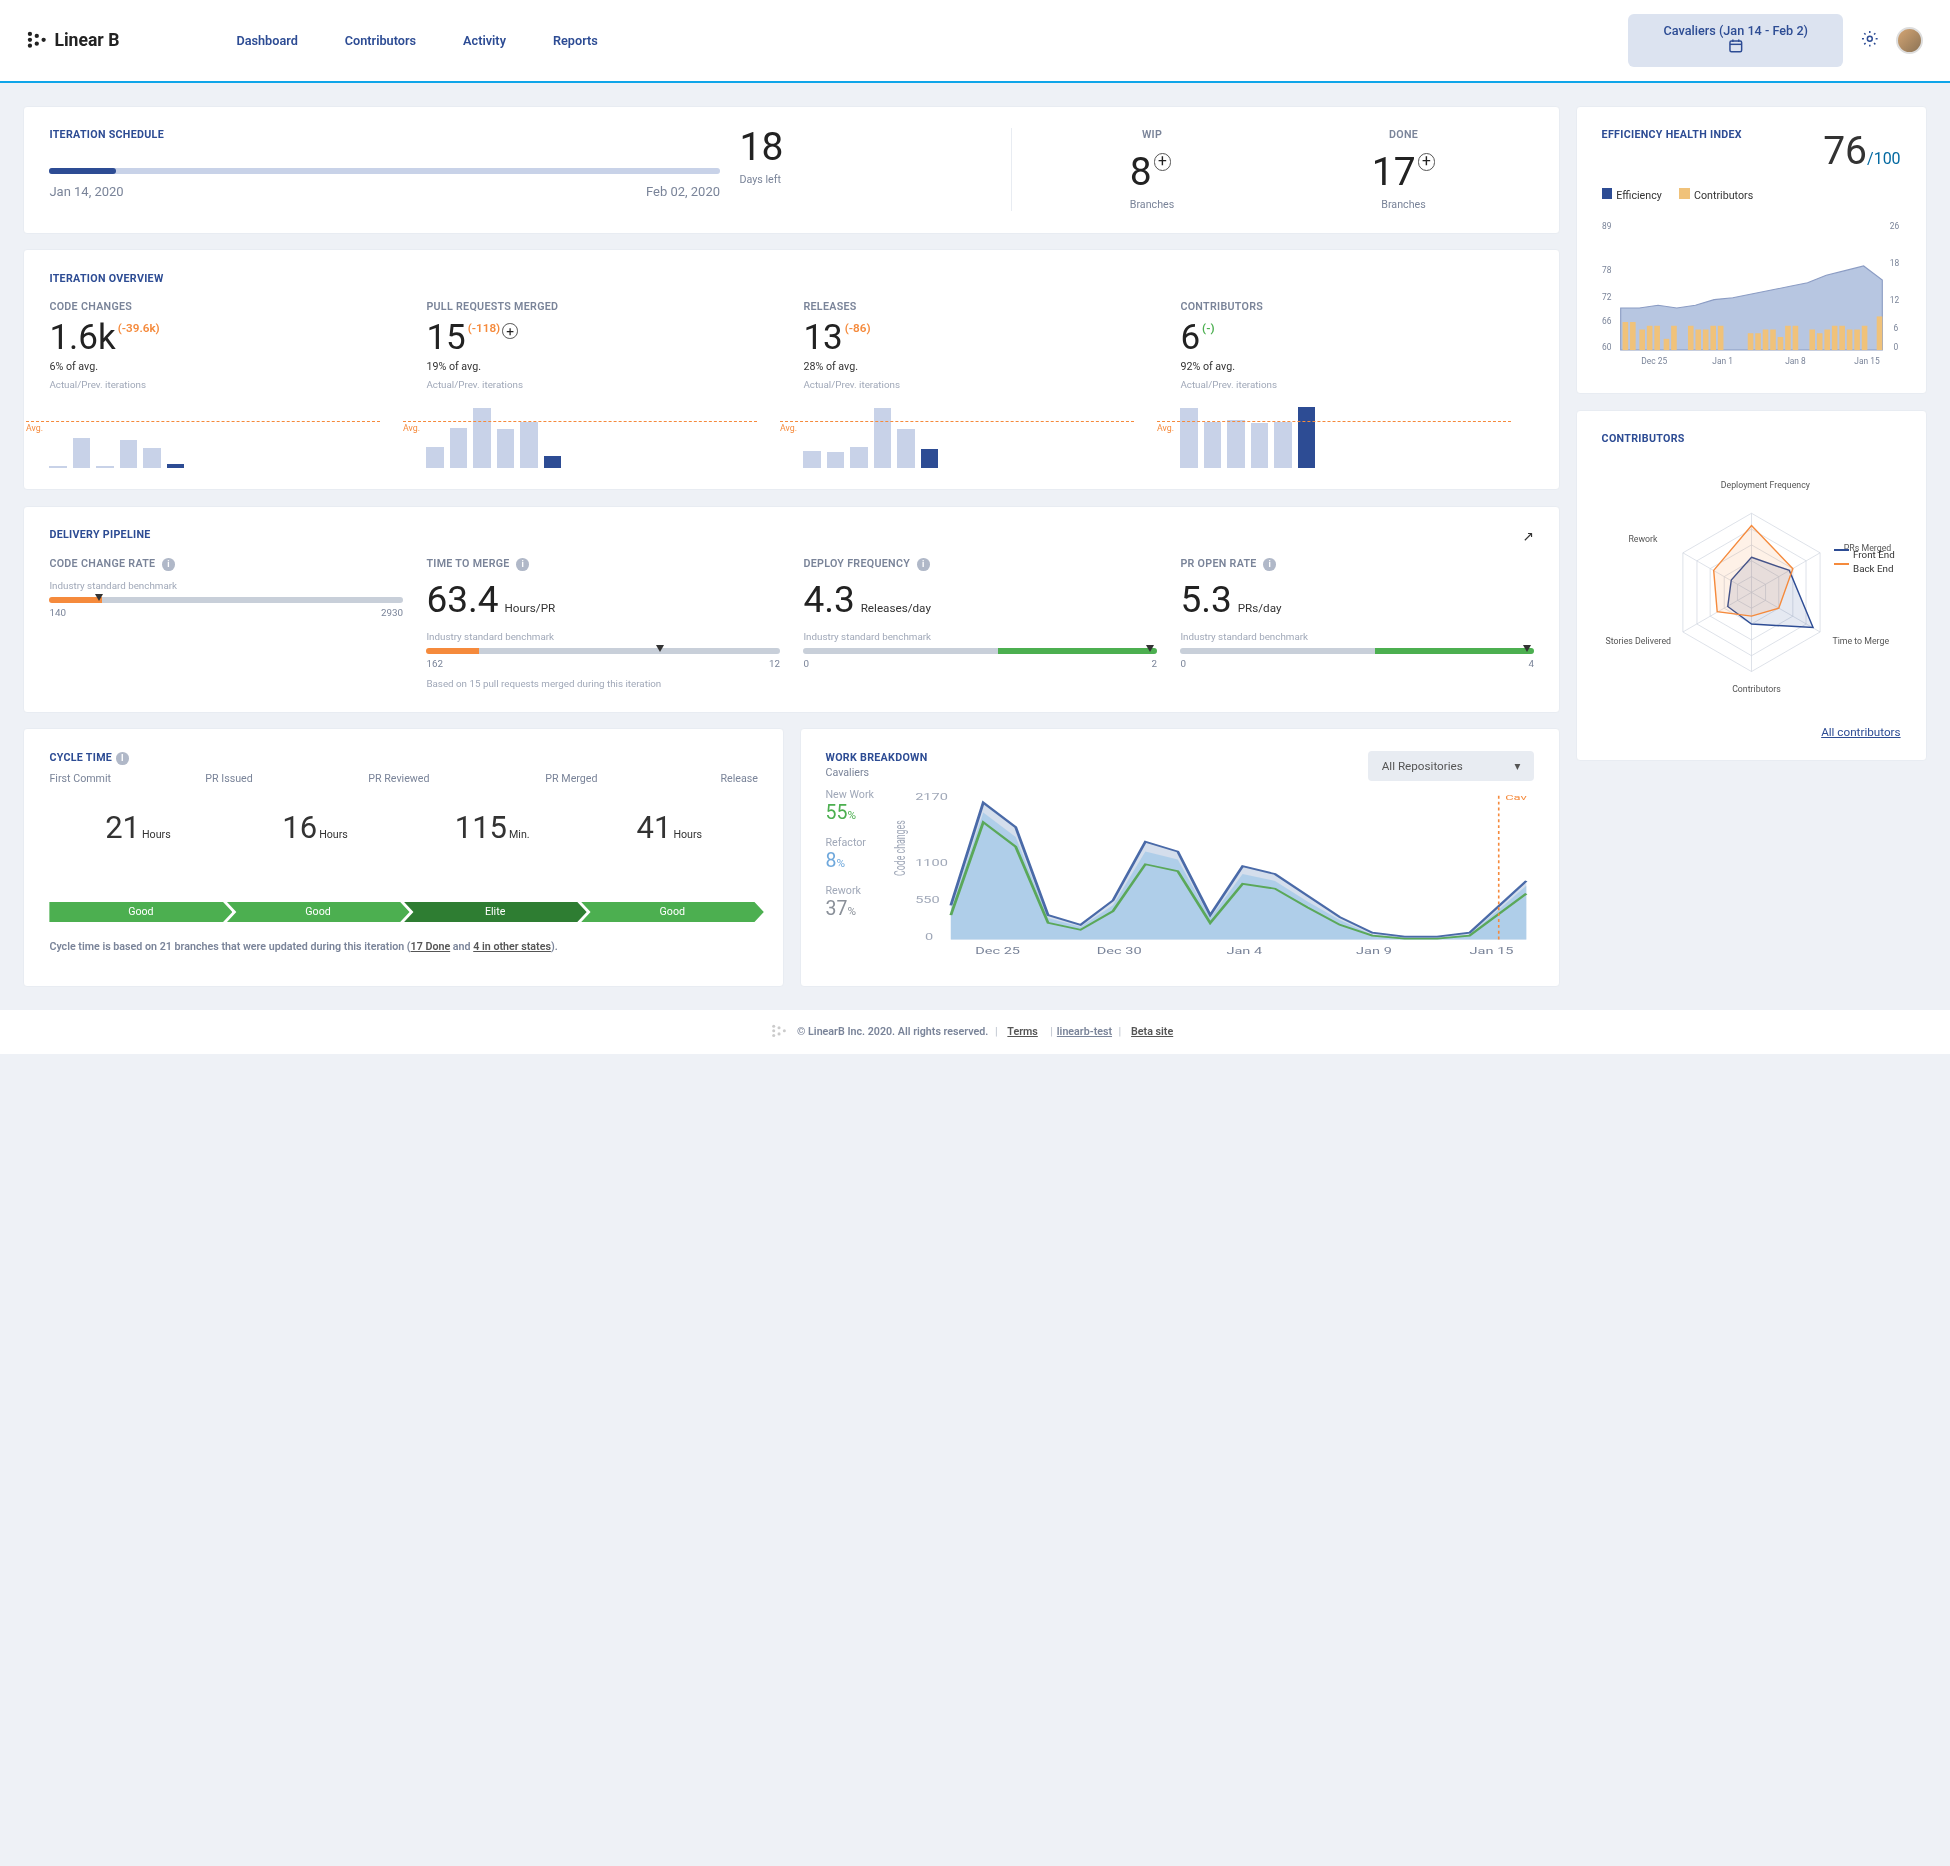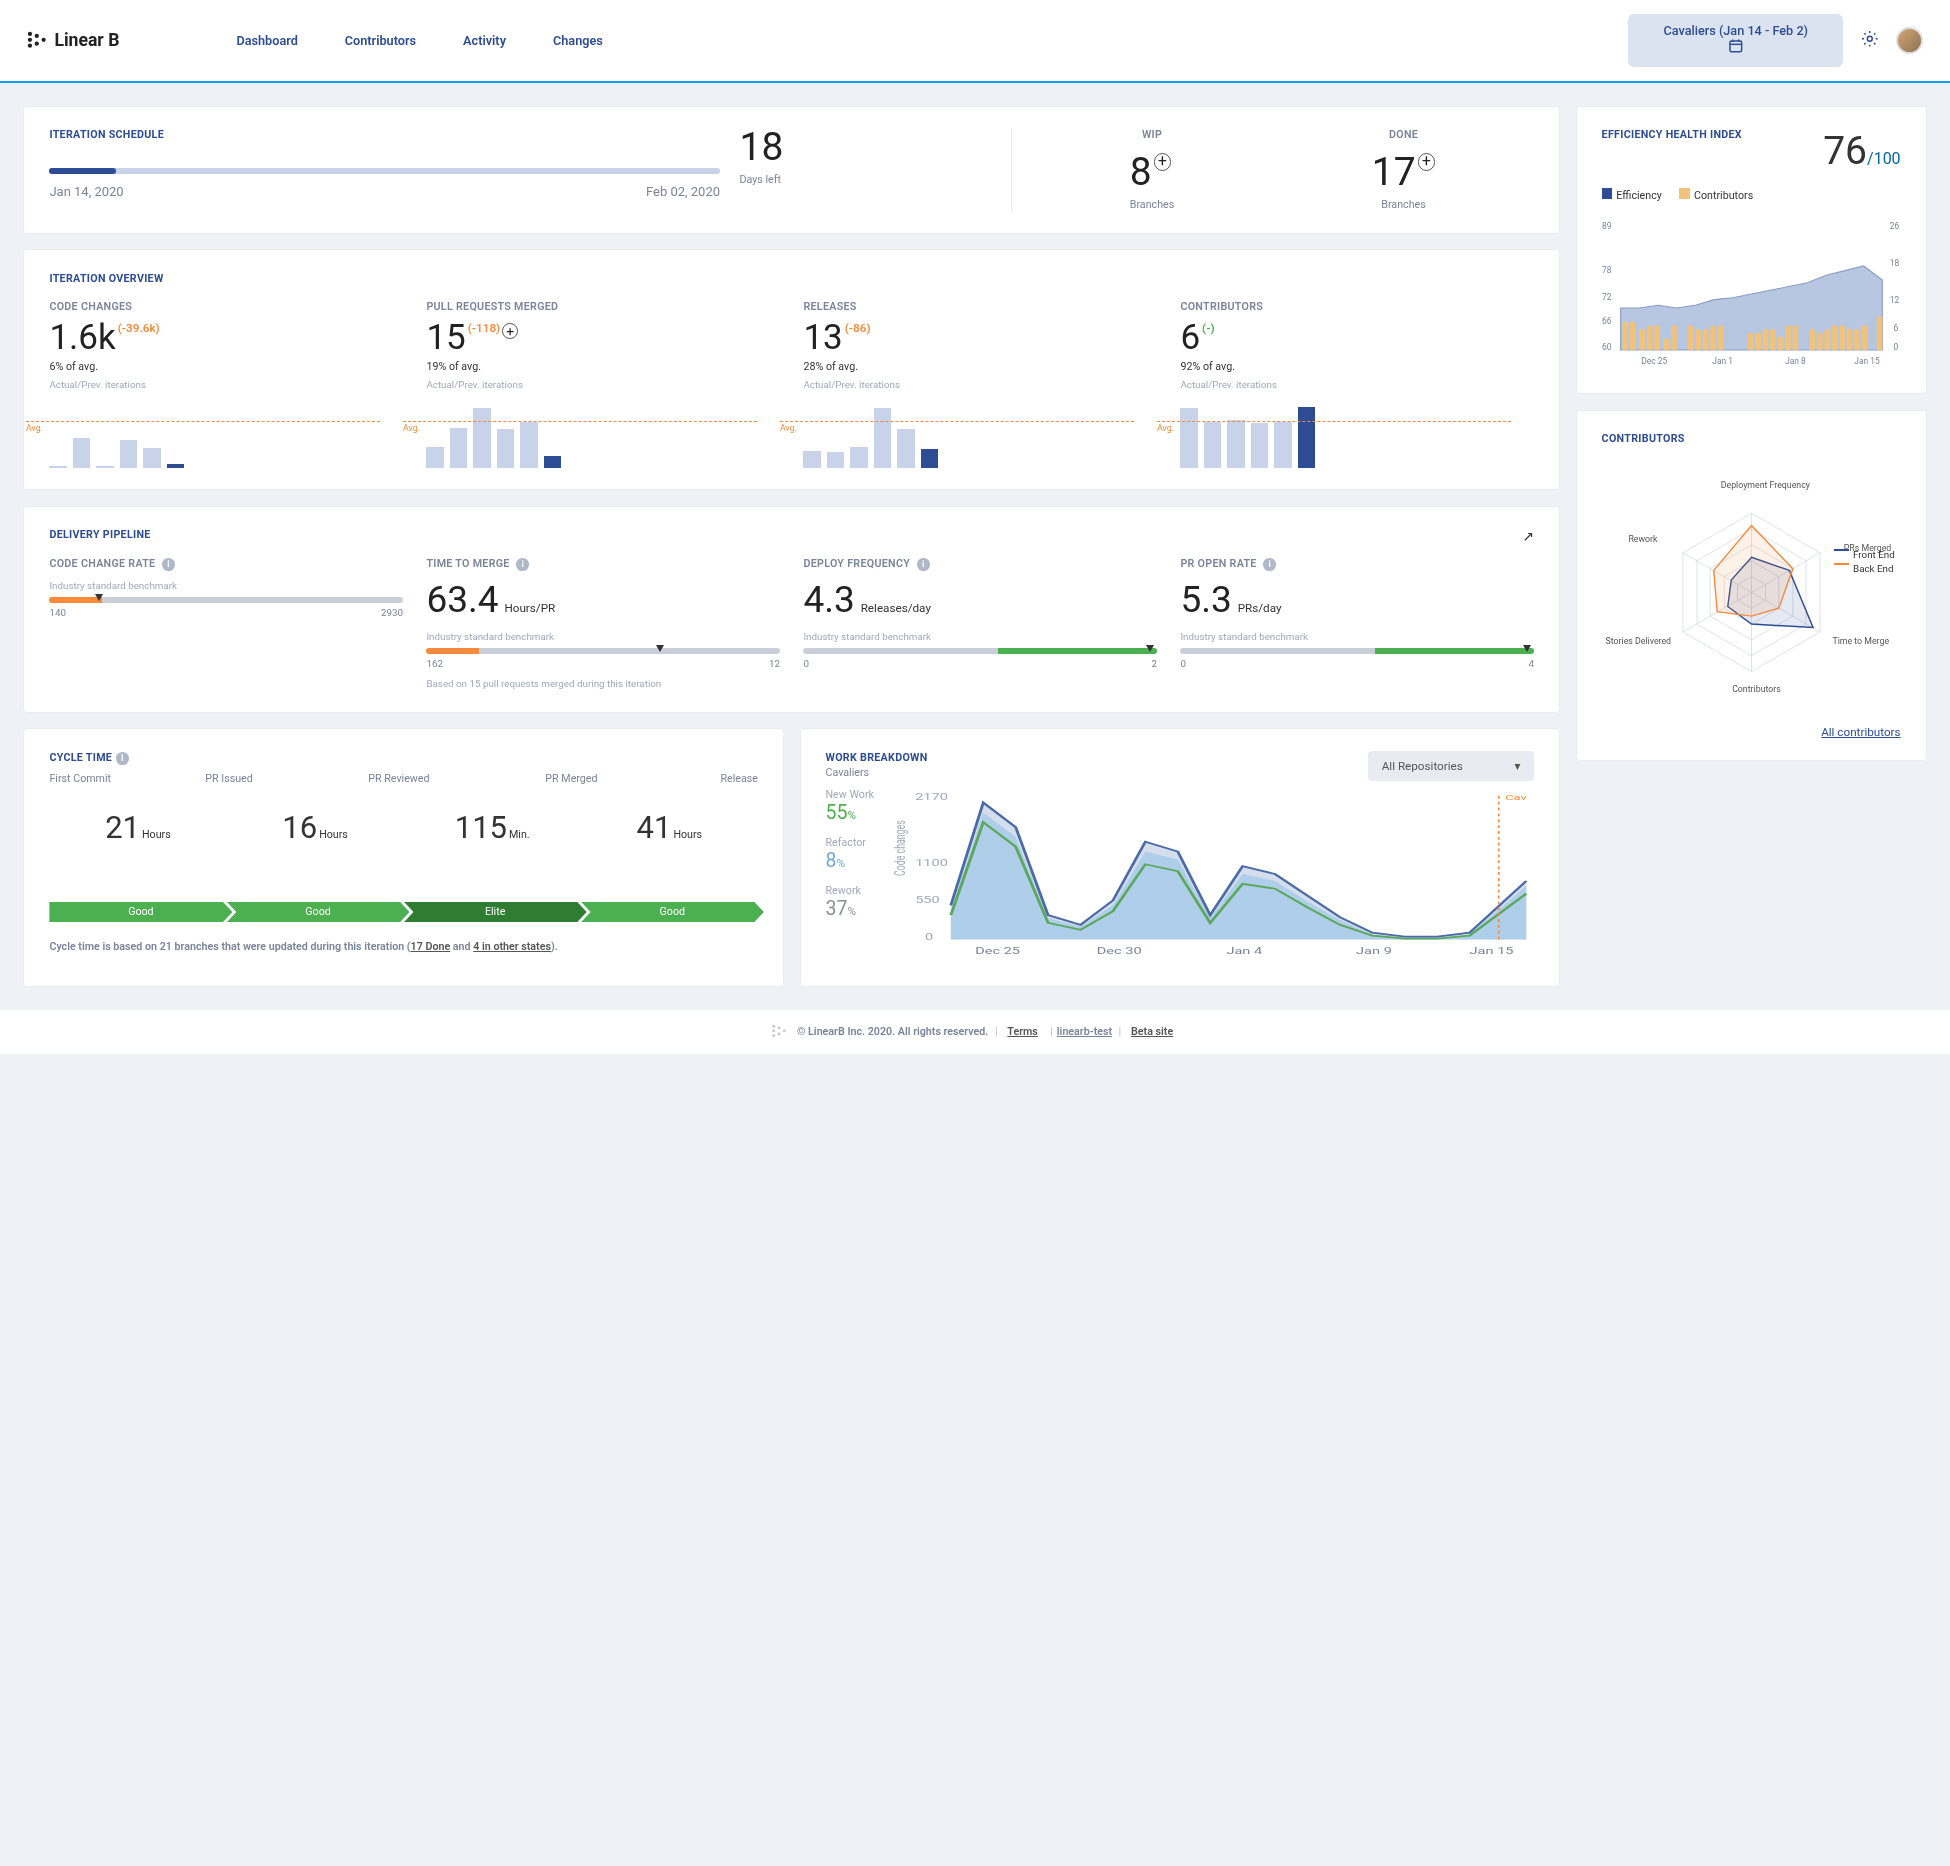--- a/index.html
+++ b/index.html
@@ -130,21 +130,21 @@
           <circle cx="10" cy="13" r="2.2" fill="#222"></circle>
           <circle cx="17" cy="9" r="2.2" fill="#222"></circle>
         </svg>
     </span>
     <span>Linear B</span>
   </div>
   <div class="nav">
     <a class="nav-link">Dashboard</a>
     <a class="nav-link">Contributors</a>
     <a class="nav-link">Activity</a>
-    <a class="nav-link">Changes</a>
+    <a class="nav-link">Reports</a>
   </div>
   <div class="header-right">
     <div class="date-picker">
       <span>Cavaliers (Jan 14 - Feb 2)</span>
       <span>
         <svg width="15.6" height="15.6" viewBox="0 0 16 16" fill="none" stroke="#2d4c94" stroke-width="1.5">
             <rect x="2" y="3" width="12" height="11" rx="1.5"></rect>
             <line x1="2" y1="6.5" x2="14" y2="6.5"></line>
             <line x1="5" y1="1.5" x2="5" y2="4"></line>
             <line x1="11" y1="1.5" x2="11" y2="4"></line>

